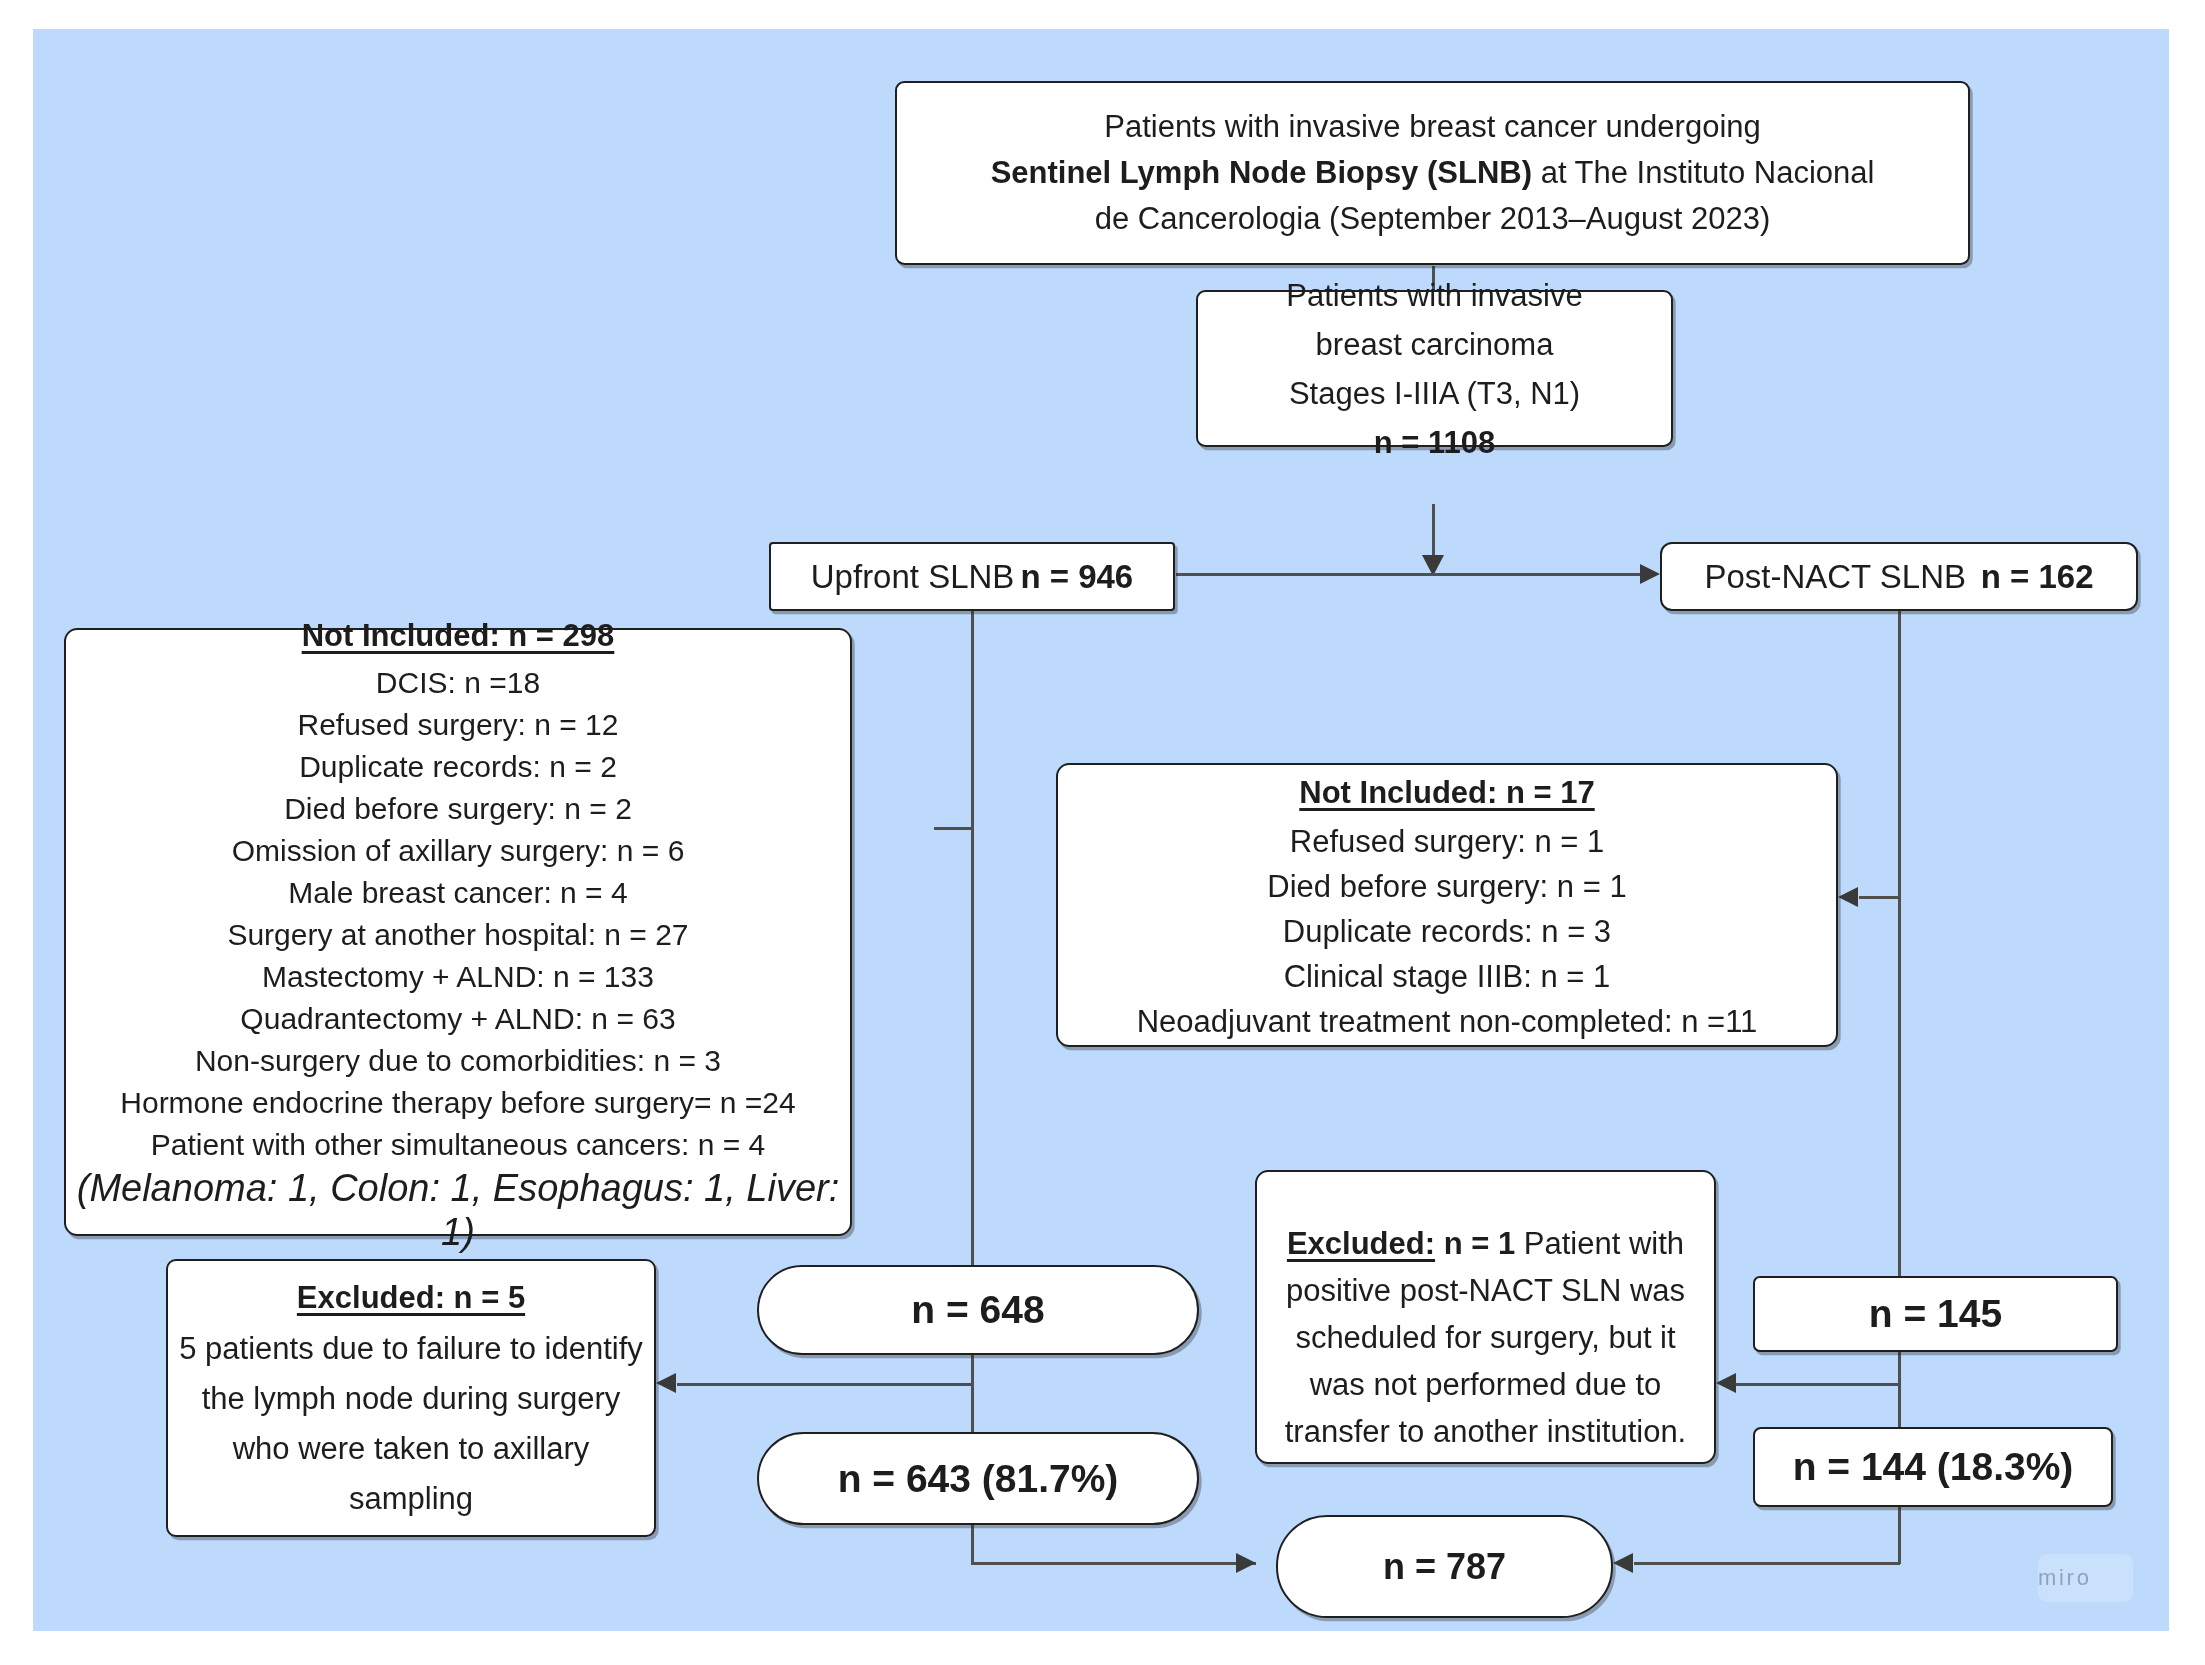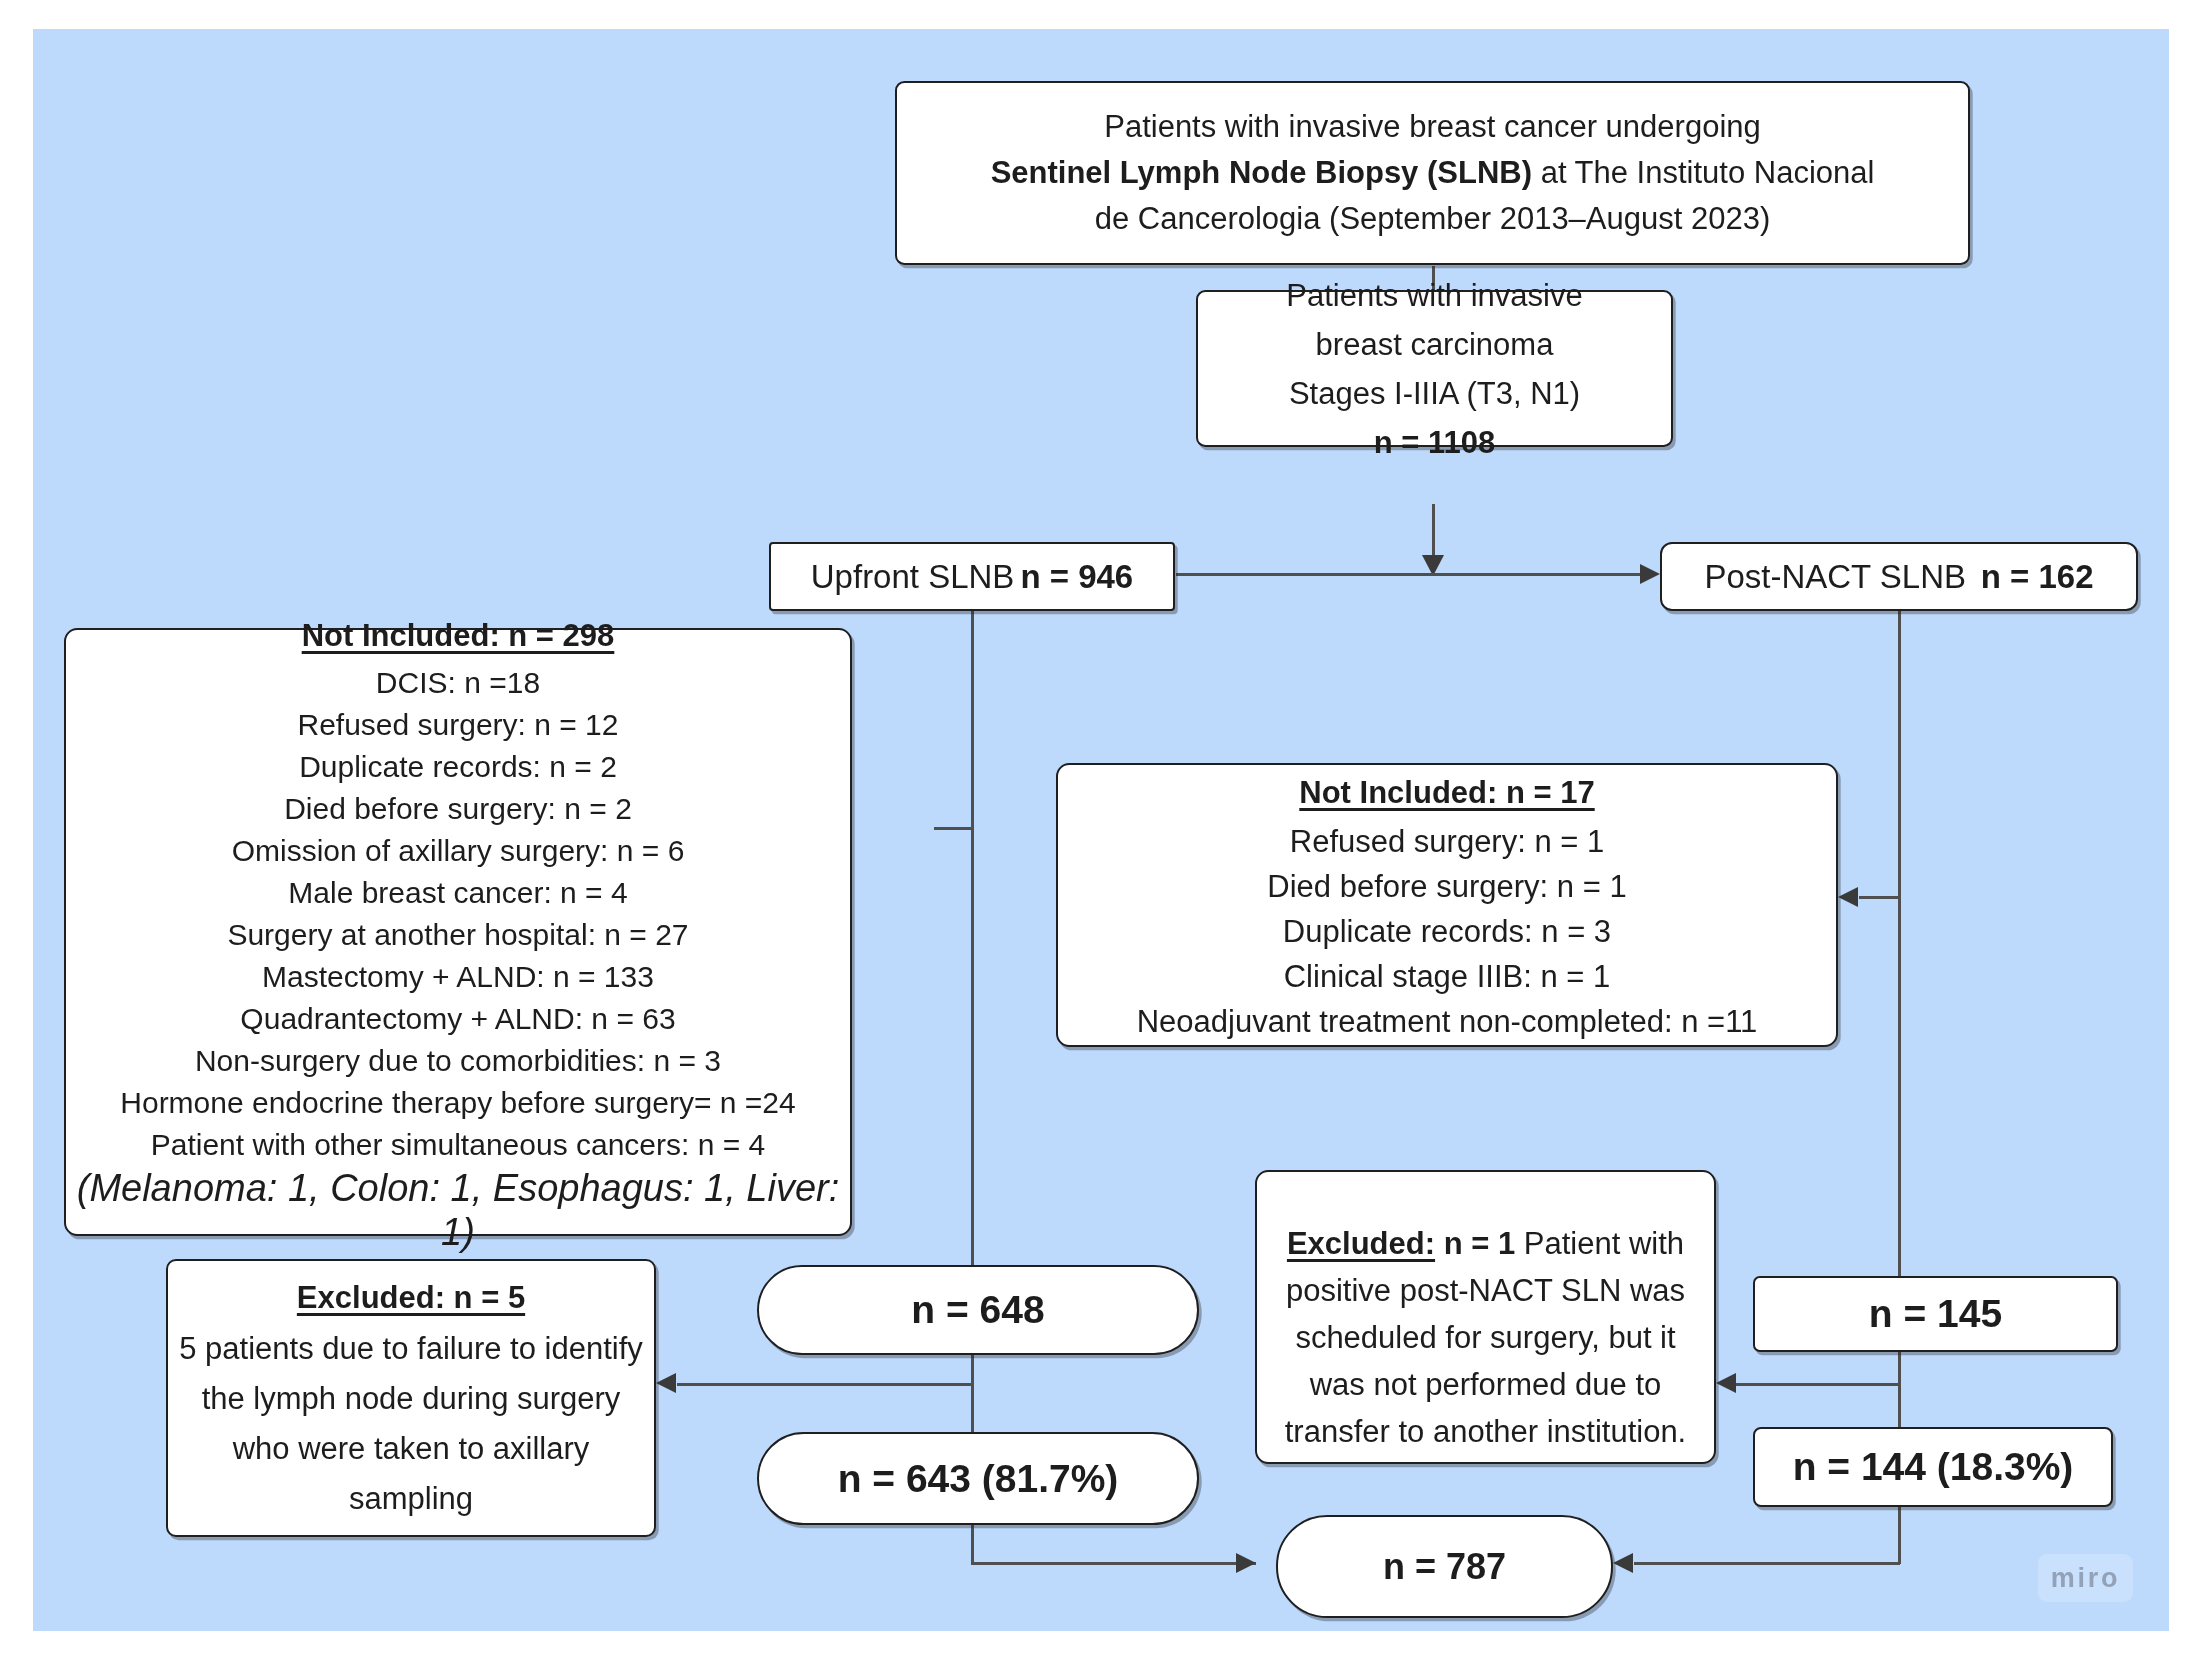--- a/index.html
+++ b/index.html
@@ -22,22 +22,22 @@
   .fs-branch{font-size:33px;line-height:37px;}
   .box-heading{font-size:31px;line-height:52px;}
   .box-line{font-size:30px;line-height:42px;}
   .box-line17{font-size:31px;line-height:45px;}
   .box-note{font-size:38px;line-height:44px;font-style:italic;}
   .exc-body{font-size:31px;line-height:50px;}
   .exc1-body{font-size:31px;line-height:47px;padding:0 12px;margin-top:40px;}
   .pill-label{font-size:39px;font-weight:bold;}
   .big-label{font-size:36px;font-weight:bold;}
   .watermark{position:absolute;z-index:3;background:var(--watermark-bg,#c9e1fd);border-radius:9.3px;
-             display:flex;align-items:center;justify-content:center;
-             color:var(--watermark-text,#93a2b8);font-size:27px;font-weight:bold;letter-spacing:2.7px;}
+             display:flex;align-items:center;justify-content:flex-start;
+             color:var(--watermark-text,#93a2b8);font-size:22px;font-weight:normal;letter-spacing:2.7px;}
 </style>
 </head>
 <body>
 
 <div class="canvas"></div>
 
 <div class="vline" style="left:1432px;top:266px;height:24px;"></div>
 <div class="vline" style="left:1432px;top:504px;height:51px;"></div>
 <div class="arr arr-down" style="left:1422px;top:555px;"></div>
 <div class="hline" style="left:1176px;top:573px;width:468px;"></div>

